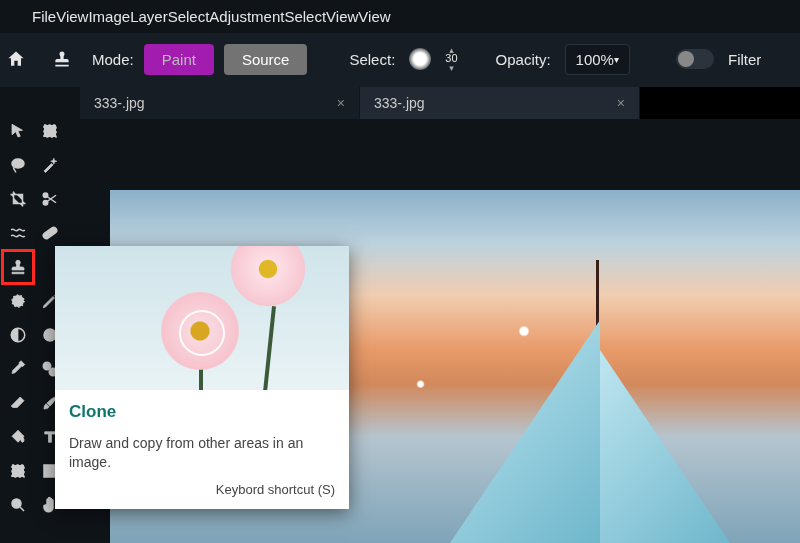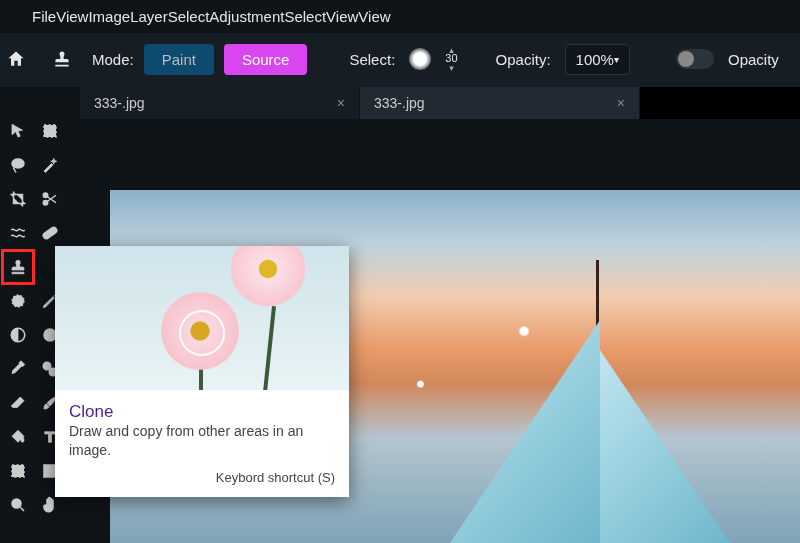--- a/index.html
+++ b/index.html
@@ -6,22 +6,22 @@
   body { background: #0f1419; color: #e6e6e6; width: 800px; height: 543px; overflow: hidden; position: relative; }
 
   
   .menubar { display: flex; padding: 8px 24px 8px 32px; font-size: 15px; }
   .menubar span { cursor: pointer; }
 
   
   .optbar { display: flex; align-items: center; gap: 14px; padding: 10px 16px 12px 0; background: #171d24; font-size: 15px; }
   .optbar .icon-btn { width: 32px; height: 32px; display: flex; align-items: center; justify-content: center; cursor: pointer; }
   .mode-row { display: inline-flex; align-items: center; gap: 10px; }
-  .btn { padding: 7px 18px; border-radius: 4px; border: none; color: #bbb; background: #0c4a6e; cursor: pointer; font-size: 15px; }
-  .btn.teal { background: #d946ef; color: #fff; }
+  .btn { padding: 7px 18px; border-radius: 4px; border: none; color: #bbb; background: #a21caf; cursor: pointer; font-size: 15px; }
+  .btn.teal { background: #737373; color: #fff; }
   .brush-dot { width: 22px; height: 22px; border-radius: 50%; background: radial-gradient(circle,#fff 40%,rgba(255,255,255,0.1) 80%); }
   .brush-size { display: flex; flex-direction: column; font-size: 11px; line-height: 0.9; align-items: center; }
   .brush-size .arr { font-size: 9px; color: #aaa; }
   .select-box { background: #10161c; border: 1px solid #2b333c; padding: 6px 10px; border-radius: 4px; cursor: pointer; display: inline-flex; align-items: center; }
   .select-box .caret { font-size: 10px; }
   .toggle { width: 38px; height: 20px; border-radius: 10px; background: #2b333c; position: relative; cursor: pointer; }
   .toggle .knob { width: 16px; height: 16px; border-radius: 50%; background: #888; position: absolute; top: 2px; left: 2px; }
 
   
   .tab-row { display: flex; margin-left: 80px; background: #000000; }
@@ -56,21 +56,21 @@
   .flower { position: absolute; border-radius: 50%; }
   .flower.f1 { width: 90px; height: 90px; left: 100px; top: 40px;
      background: radial-gradient(circle,#d8a620 14%,#f9d8df 16%,#f7c3cd 60%,transparent 62%); }
   .flower.f1::before { content: ""; position: absolute; left: 24px; top: 24px; width: 42px; height: 42px; border: 2px solid rgba(255,255,255,.9); border-radius: 50%; }
   .flower.f2 { width: 86px; height: 86px; left: 170px; top: -20px;
      background: radial-gradient(circle,#e0b726 14%,#fddfe6 16%,#f7c7d1 60%,transparent 62%); }
   .stem { position: absolute; width: 4px; background: #3b5a3a; }
   .stem.s1 { left: 144px; top: 120px; height: 56px; }
   .stem.s2 { left: 212px; top: 60px; height: 96px; transform: rotate(6deg); }
   .tooltip-body { padding: 12px 14px 12px; }
-  .tooltip-body h3 { font-size: 17px; font-weight: 400; margin-bottom: 0; color: #4c1d95; }
+  .tooltip-body h3 { font-size: 17px; font-weight: 700; margin-bottom: 12px; color: #0f766e; }
   .tooltip-body p { font-size: 14px; color: #444; line-height: 1.35; }
   .tooltip-body .shortcut { text-align: right; font-size: 13px; color: #444; margin-top: 10px; }
 
 </style>
 </head>
 <body>
 
 <div class="menubar">
   <span>File</span>
   <span>View</span>
@@ -110,21 +110,21 @@
   <span style="width:10px"></span>
   <span>Opacity:</span>
   <span class="select-box">
     <span>100%</span>
     <span class="caret">▾</span>
   </span>
   <span style="width:18px"></span>
   <span class="toggle">
       <span class="knob"></span>
     </span>
-  <span>Opacity</span>
+  <span>Filter</span>
 </div>
 
 <div class="tab-row">
   <div class="tab">
     <span>333-.jpg</span>
     <span class="x">×</span>
   </div>
   <div class="tab active">
     <span>333-.jpg</span>
     <span class="x">×</span>

